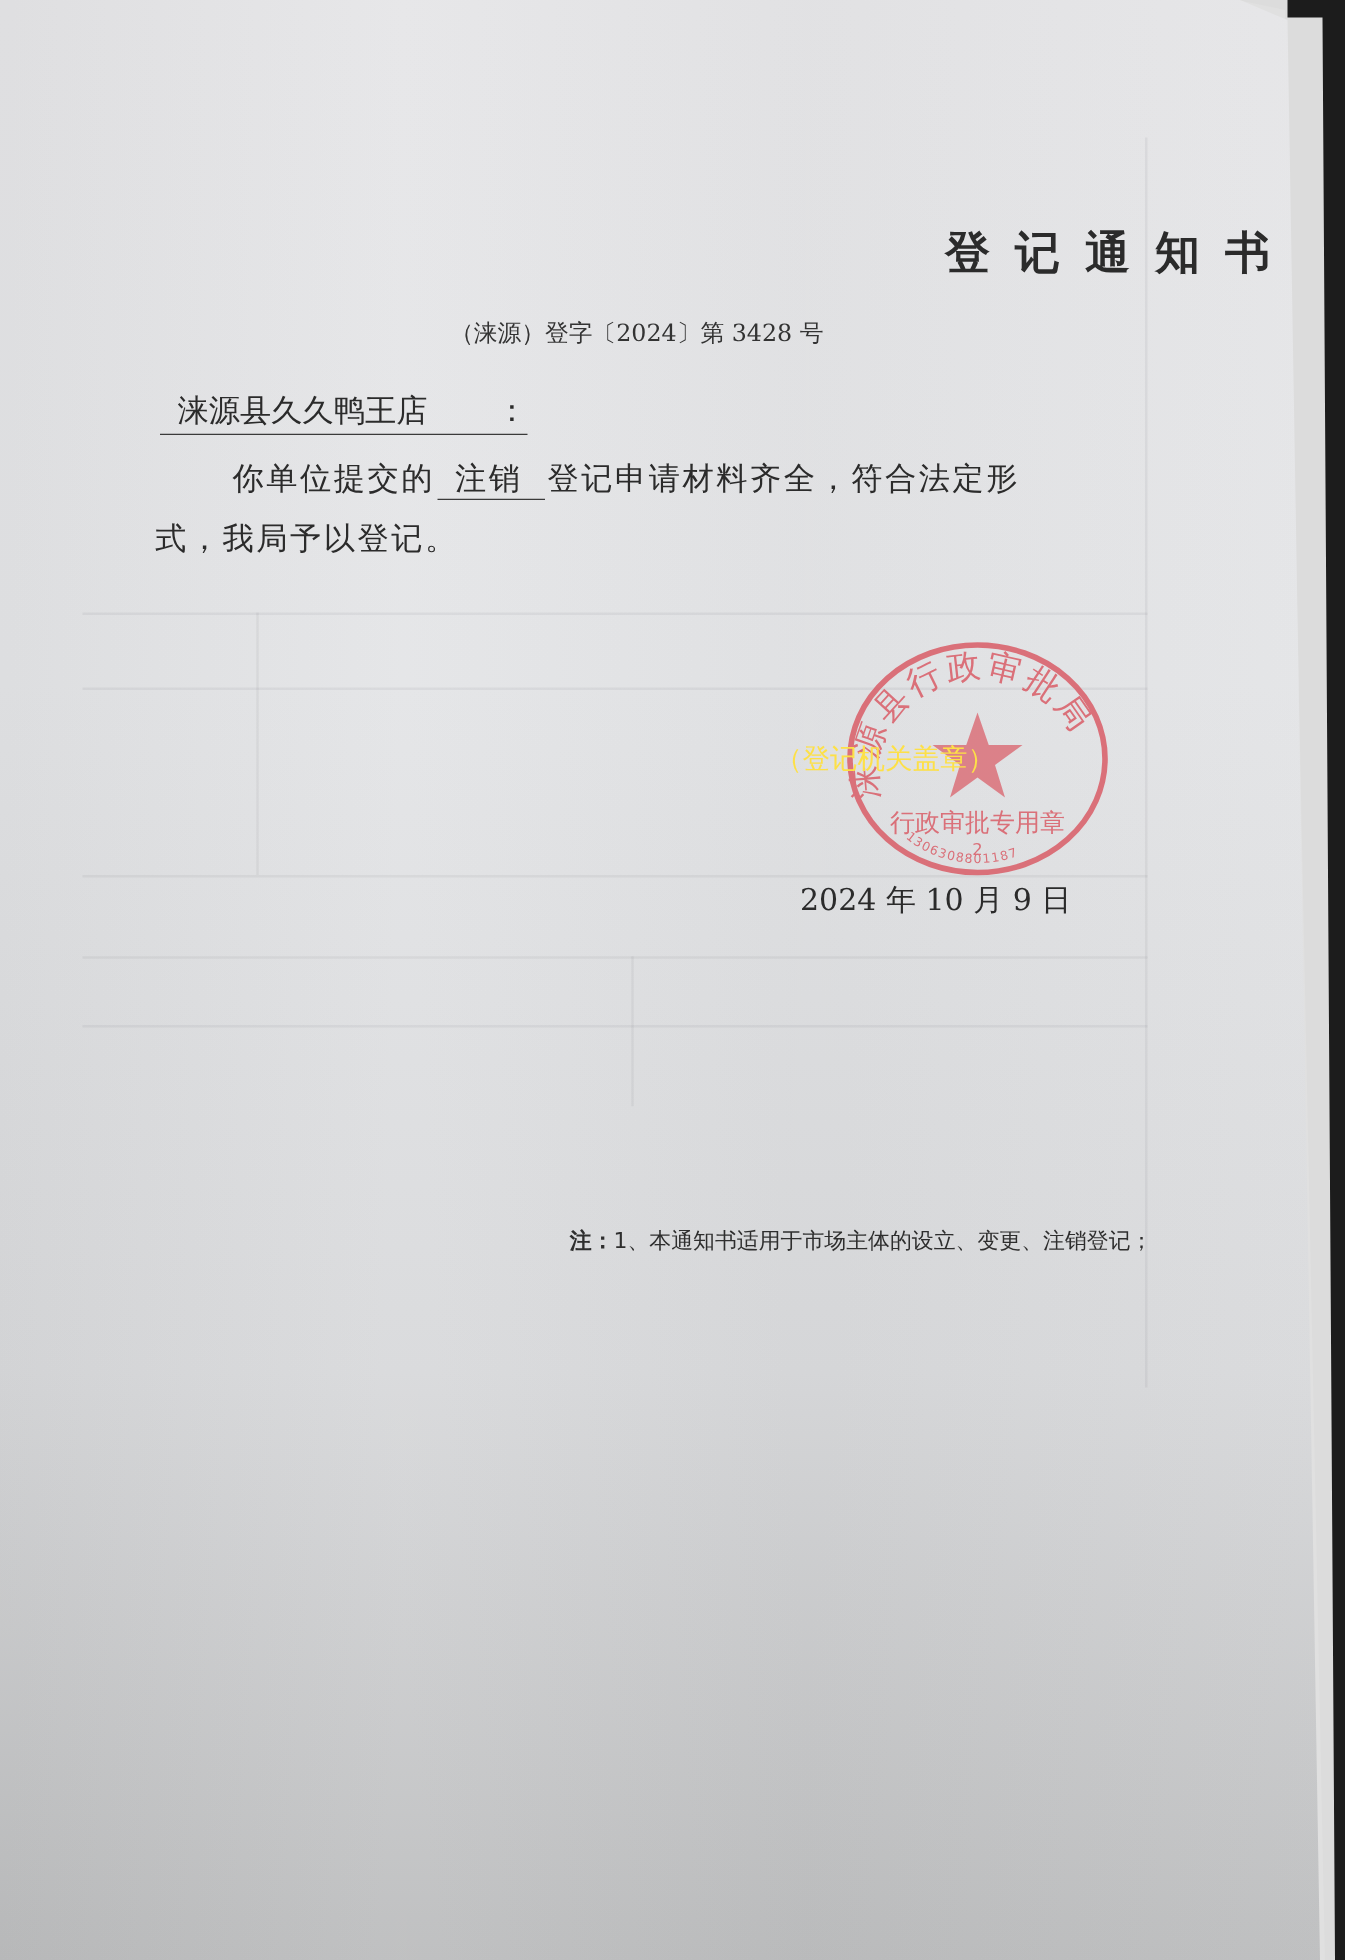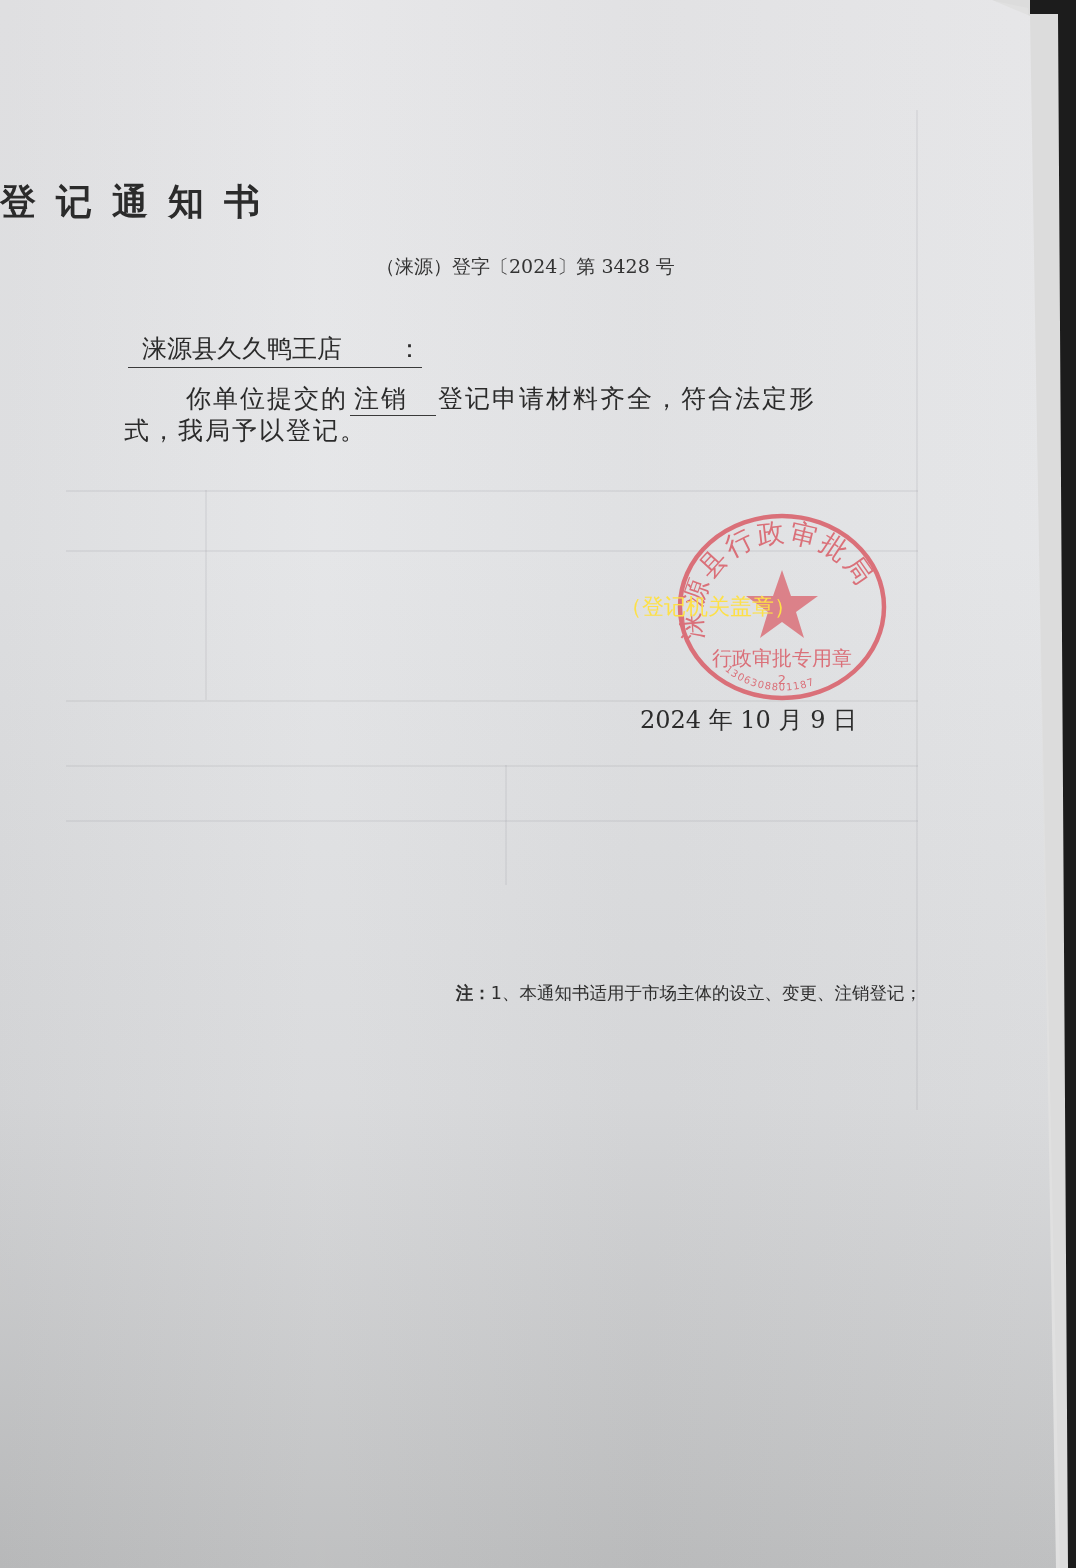--- a/index.html
+++ b/index.html
@@ -45,37 +45,37 @@
     }
     
     .ghost {
       position: absolute;
       border: 1px solid rgba(120,120,130,0.10);
     }
 
     .doc-title {
       position: absolute;
       left: 0; width: 1036px; top: 178px;
-      text-align: left;
+      text-align: right;
       font-family: "DejaVu Sans", "Liberation Sans", sans-serif;
       font-size: 36px;
       font-weight: bold;
       letter-spacing: 20px;
       color: #2b2b2b;
     }
     .doc-number {
       position: absolute;
-      left: 376px; top: 254px;
+      left: 360px; top: 254px;
       font-size: 19px;
       color: #333;
       white-space: nowrap;
     }
     .addressee {
       position: absolute;
-      left: 128px; top: 332px;
+      left: 128px; top: 312px;
       width: 294px;
       font-family: "DejaVu Sans", sans-serif;
       font-size: 25px;
       color: #2b2b2b;
       border-bottom: 1.5px solid #3a3a3a;
       padding-left: 14px;
       padding-bottom: 2px;
       white-space: nowrap;
     }
     .addressee .colon { position: absolute; right: 0; top: 0; }
@@ -154,21 +154,21 @@
 </div>
 
 <div class="doc-title">登记通知书</div>
 <div class="doc-number">（涞源）登字〔2024〕第 3428 号</div>
 
 <div class="addressee">
   <span>涞源县久久鸭王店</span>
   <span class="colon">：</span>
 </div>
 
-<div class="body-line" style="left:186px;top:382px;">
+<div class="body-line" style="left:186px;top:366px;text-align:center;">
   <span>你单位提交的</span><span class="fill">注销</span><span>登记申请材料齐全，符合法定形</span>
 </div>
 <div class="body-line" style="left:124px;top:414px;">式，我局予以登记。</div>
 
 <svg class="seal" viewBox="0 0 212 190">
   <ellipse cx="106" cy="95" rx="102" ry="91" fill="none" stroke="#d9515c" stroke-width="4.5"></ellipse>
   <defs>
     <path id="seal-arc" d="M 30 132 A 82 76 0 1 1 186 126"></path>
     <path id="seal-arc-bottom" d="M 40 150 A 82 70 0 0 0 172 150"></path>
   </defs>

